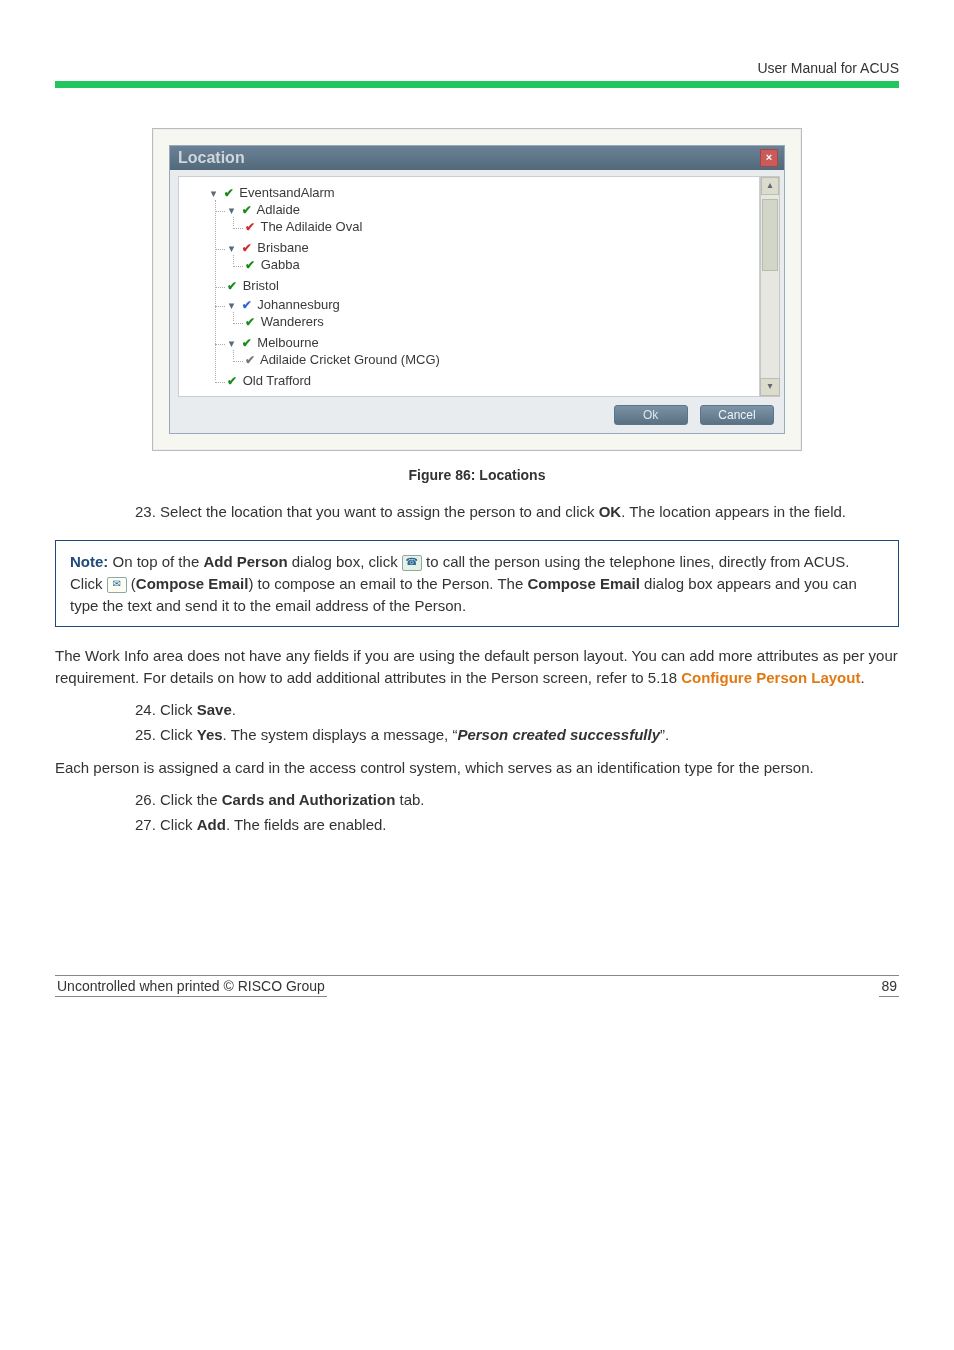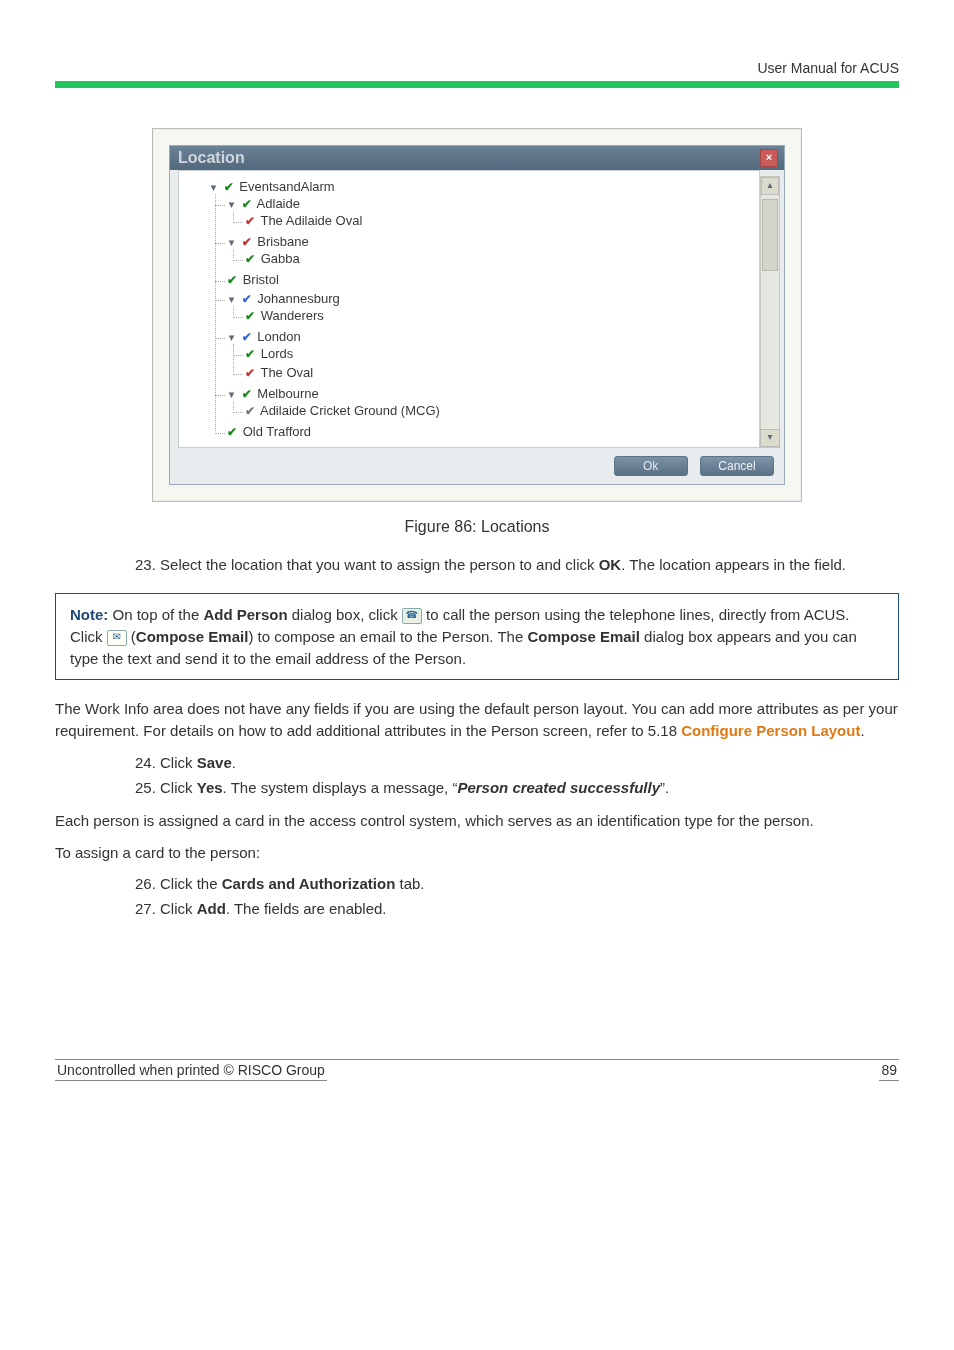--- a/index.html
+++ b/index.html
@@ -60,21 +60,21 @@
     font-weight: bold;
     border-radius: 1px;
   }
   .tree-area {
     display: flex;
   }
   .tree-body {
     flex: 1;
     background: #fff;
     border: 1px solid #c8ced4;
-    margin: 0 0 4px 8px;
+    margin: 6px 0 4px 8px;
     padding: 6px 4px 4px 12px;
     font-size: 13px;
     color: #444;
   }
 
   .scroll-col {
     width: 18px;
     margin: 6px 4px 4px 0;
     background: #e7e7e2;
     border: 1px solid #c8c8c0;
@@ -166,22 +166,22 @@
     margin-left: 8px;
   }
   .dlg-btn.primary {
     color: #dfe7ee;
     background: linear-gradient(#7b91a4, #5a7083);
   }
 
   
   .fig-caption {
     text-align: center;
-    font-weight: normal;
-    font-size: 16px;
+    font-weight: bold;
+    font-size: 14px;
     margin: 16px 0 18px;
   }
   ol.steps {
     list-style: none;
     padding: 0 0 0 80px;
     margin: 0 0 12px 0;
     font-size: 15px;
     line-height: 1.4;
   }
   ol.steps li {
@@ -296,35 +296,20 @@
                     <span class="node-label">Johannesburg</span>
                     <ul>
                       <li>
                         <span class="check green">✔</span>
                         <span class="node-label">Wanderers</span>
                       </li>
                     </ul>
                   </li>
                   <li>
                     <span class="expander">▾</span>
-                    <span class="check blue">✔</span>
-                    <span class="node-label">London</span>
-                    <ul>
-                      <li>
-                        <span class="check green">✔</span>
-                        <span class="node-label">Lords</span>
-                      </li>
-                      <li>
-                        <span class="check red">✔</span>
-                        <span class="node-label">The Oval</span>
-                      </li>
-                    </ul>
-                  </li>
-                  <li>
-                    <span class="expander">▾</span>
                     <span class="check green">✔</span>
                     <span class="node-label">Melbourne</span>
                     <ul>
                       <li>
                         <span class="check gray">✔</span>
                         <span class="node-label">Adilaide Cricket Ground (MCG)</span>
                       </li>
                     </ul>
                   </li>
                   <li>
@@ -373,21 +358,20 @@
       <span>24.</span>
       <span>Click </span><b>Save</b><span>.</span>
     </li>
     <li>
       <span>25.</span>
       <span>Click </span><b>Yes</b><span>. The system displays a message, “</span><span class="msg-em">Person created successfully</span><span>”.</span>
     </li>
   </ol>
 
   <p class="body">Each person is assigned a card in the access control system, which serves as an identification type for the person.</p>
-  <p class="body">To assign a card to the person:</p>
 
   <ol class="steps">
     <li>
       <span>26.</span>
       <span>Click the </span><b>Cards and Authorization</b><span> tab.</span>
     </li>
     <li>
       <span>27.</span>
       <span>Click </span><b>Add</b><span>. The fields are enabled.</span>
     </li>

